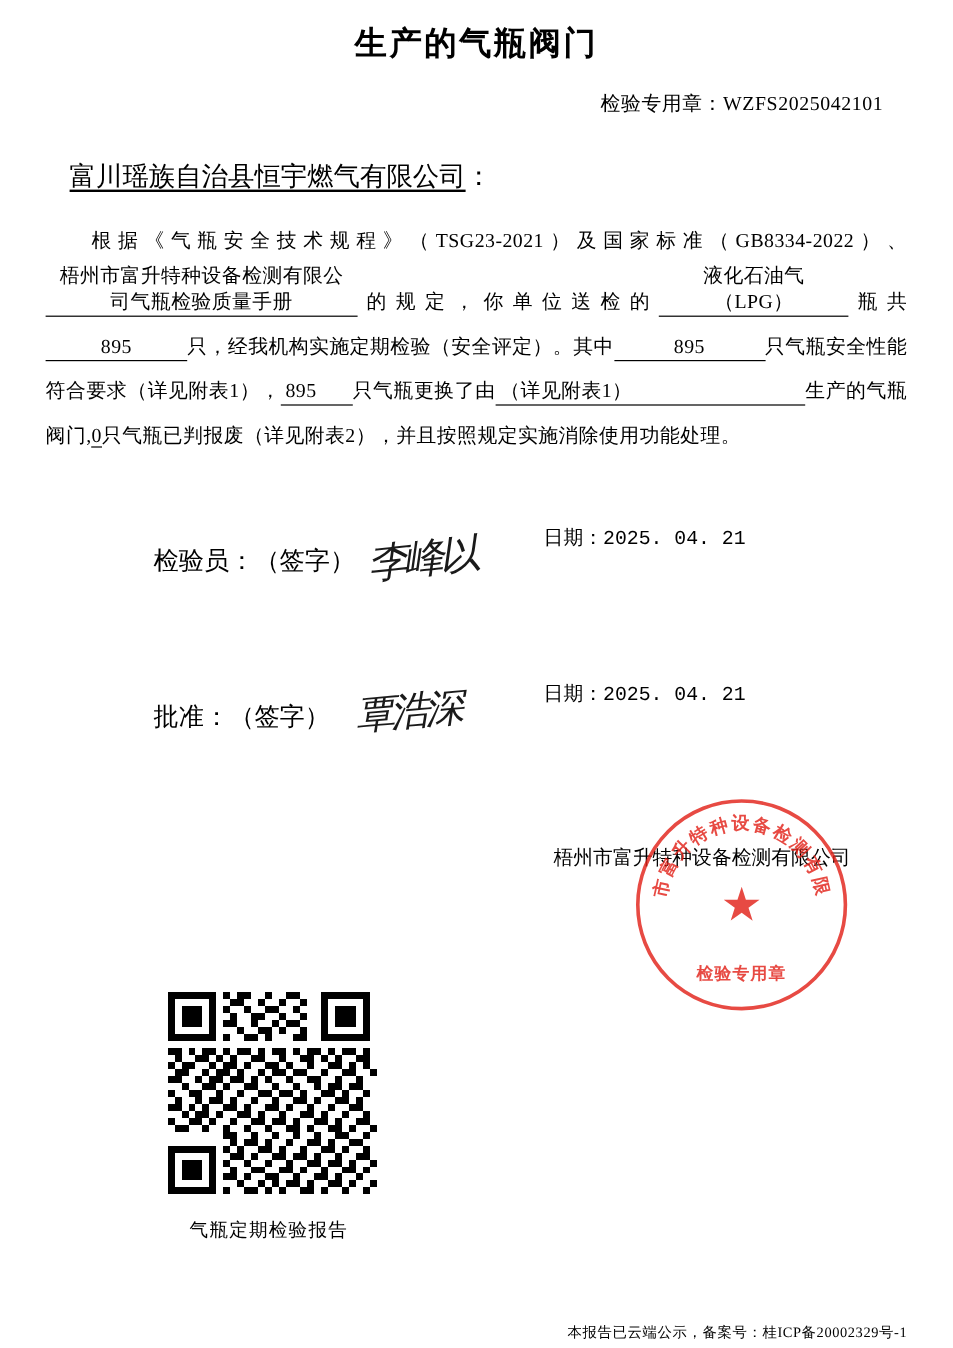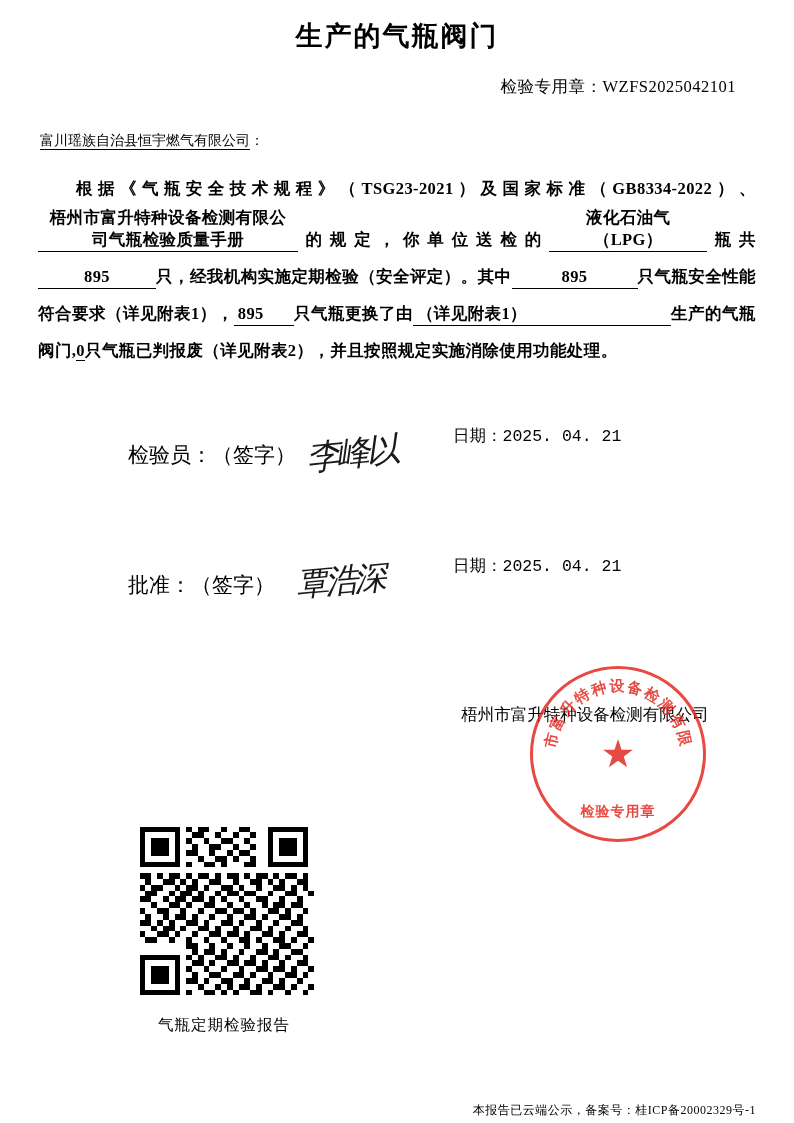--- a/index.html
+++ b/index.html
@@ -31,35 +31,35 @@
     font-family: "Liberation Sans", "DejaVu Sans", sans-serif;
   }
   .report-no {
     text-align: right;
     font-size: 16.5px;
     margin-top: 22px;
     padding-right: 20px;
     letter-spacing: 0.5px;
   }
   .addressee {
-    font-size: 14px;
+    font-size: 22px;
     margin-top: 34px;
     padding-left: 2px;
+    margin-left: 18px;
   }
   .addressee .u {
     text-decoration: underline;
     text-underline-offset: 4px;
   }
   .body-text {
     font-size: 16.5px;
     line-height: 37px;
     margin-top: 20px;
     text-align: justify;
     letter-spacing: 0.4px;
-    font-weight: bold;
   }
   .indent {
     display: inline-block;
     width: 33px;
   }
   .fill {
     display: inline-block;
     border-bottom: 1px solid #000;
     text-align: center;
     padding: 0 4px;

